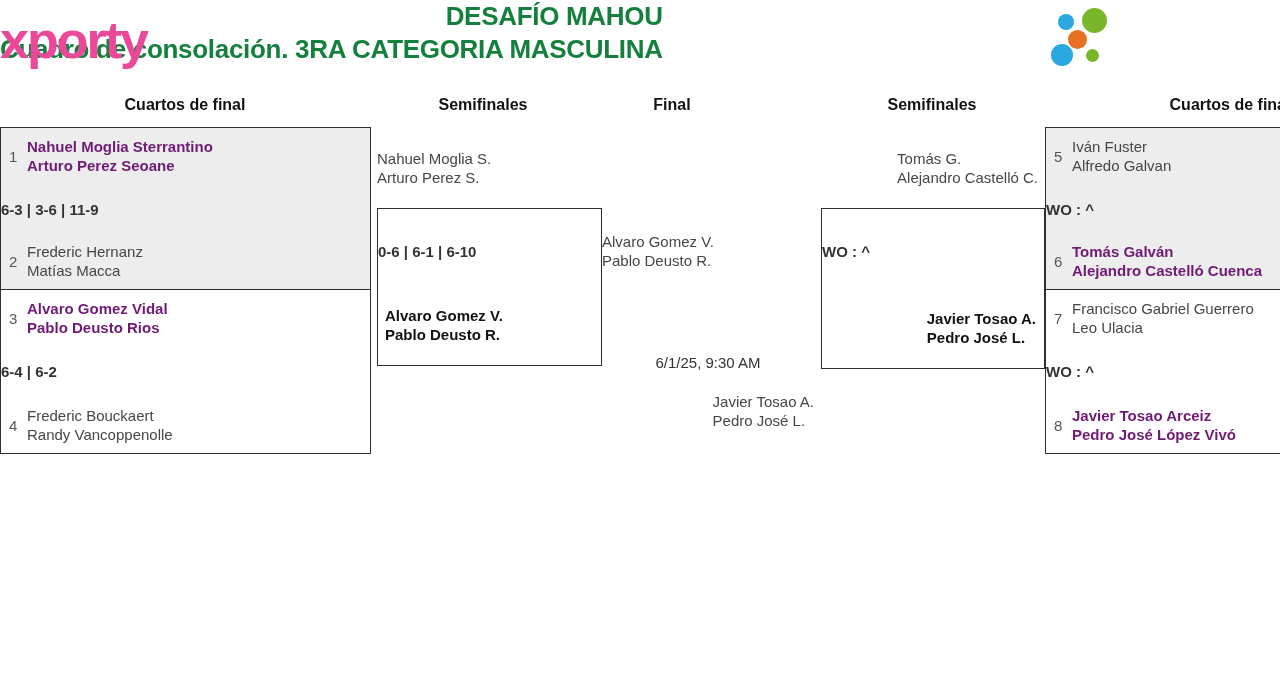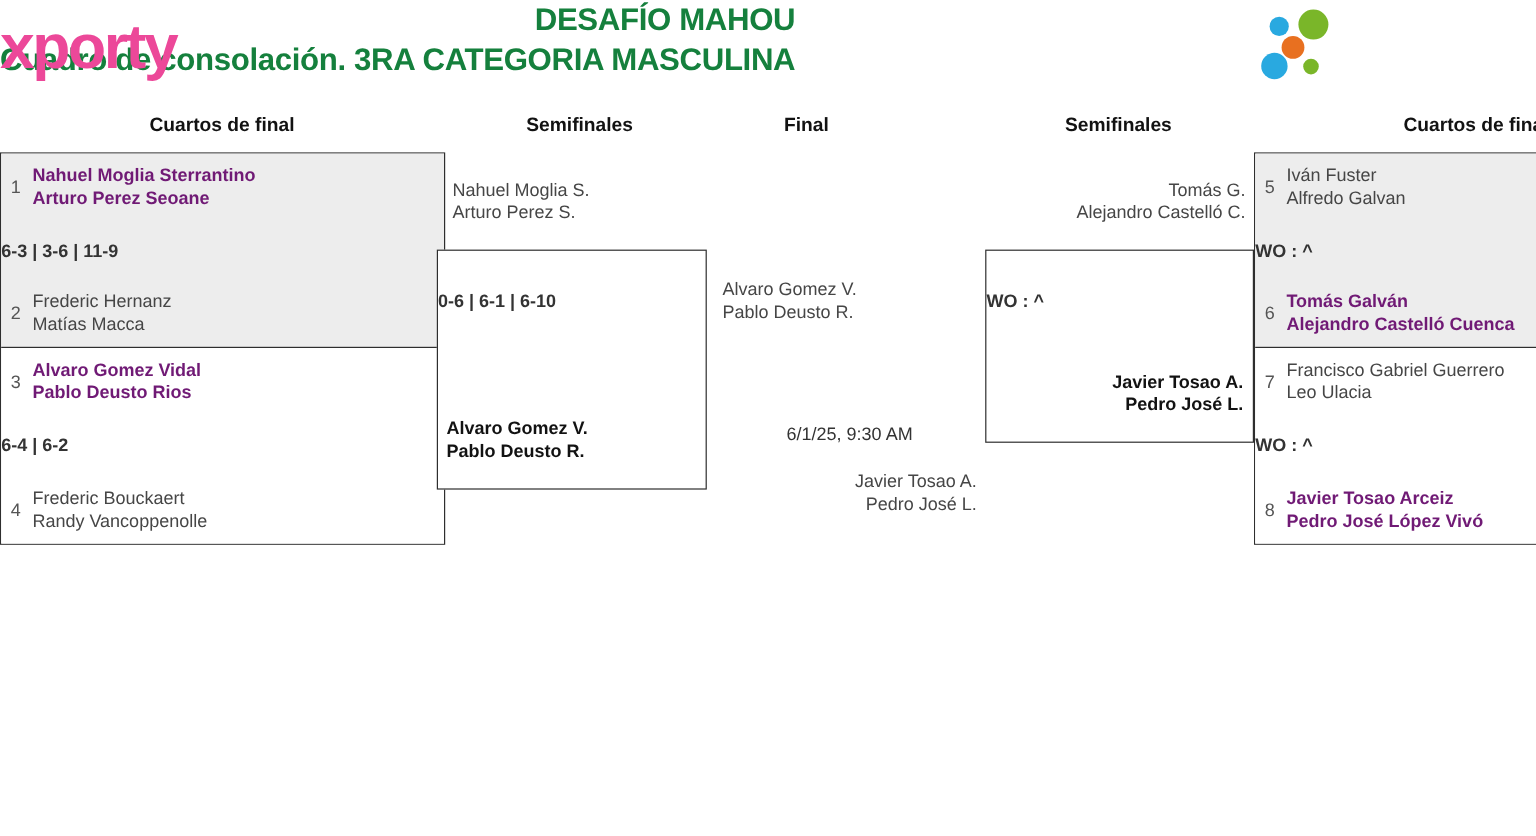--- a/index.html
+++ b/index.html
@@ -29,21 +29,21 @@
   .names{font-size:15px;line-height:19px;color:#464646;white-space:nowrap;}
   .names.winner{font-weight:700;color:#701a75;}
   .score{position:absolute;left:0;right:0;text-align:left;font-size:15px;line-height:19px;color:#333;top:72px;white-space:nowrap;font-weight:bold;}
   
   .sf-box{box-sizing:border-box;border:1px solid #2e2e2e;background:#fff;top:208px;}
   .sf-box .score{top:33px;}
   .sf-winner{position:absolute;bottom:21px;}
   
   .team-free{font-size:15px;line-height:19px;color:#464646;white-space:nowrap;}
   .team-free.winner{font-weight:700;color:#121212;}
-  .ta-r{text-align:right;}
+  .ta-r{}
   .date{font-size:15px;color:#333;text-align:center;white-space:nowrap;margin-top:32px;}
 </style>
 </head>
 <body>
 
 <div class="abs title-block">
   <div>DESAFÍO MAHOU</div>
   <div>Cuadro de consolación. 3RA CATEGORIA MASCULINA</div>
 </div>
 
@@ -97,21 +97,21 @@
       </div>
     </div>
   </div>
 </div>
 
 <div class="abs team-free" style="left:377px;top:149px;">
   <div>Nahuel Moglia S.</div>
   <div>Arturo Perez S.</div>
 </div>
 
-<div class="abs sf-box" style="left:364px;width:225px;height:200px;">
+<div class="abs sf-box" style="left:377px;width:225px;height:158px;">
   <div class="score">0-6 | 6-1 | 6-10</div>
   <div class="sf-winner team-free winner" style="left:7px;">
     <div>Alvaro Gomez V.</div>
     <div>Pablo Deusto R.</div>
   </div>
 </div>
 
 <div class="abs team-free" style="left:602px;top:232px;">
   <div>Alvaro Gomez V.</div>
   <div>Pablo Deusto R.</div>

